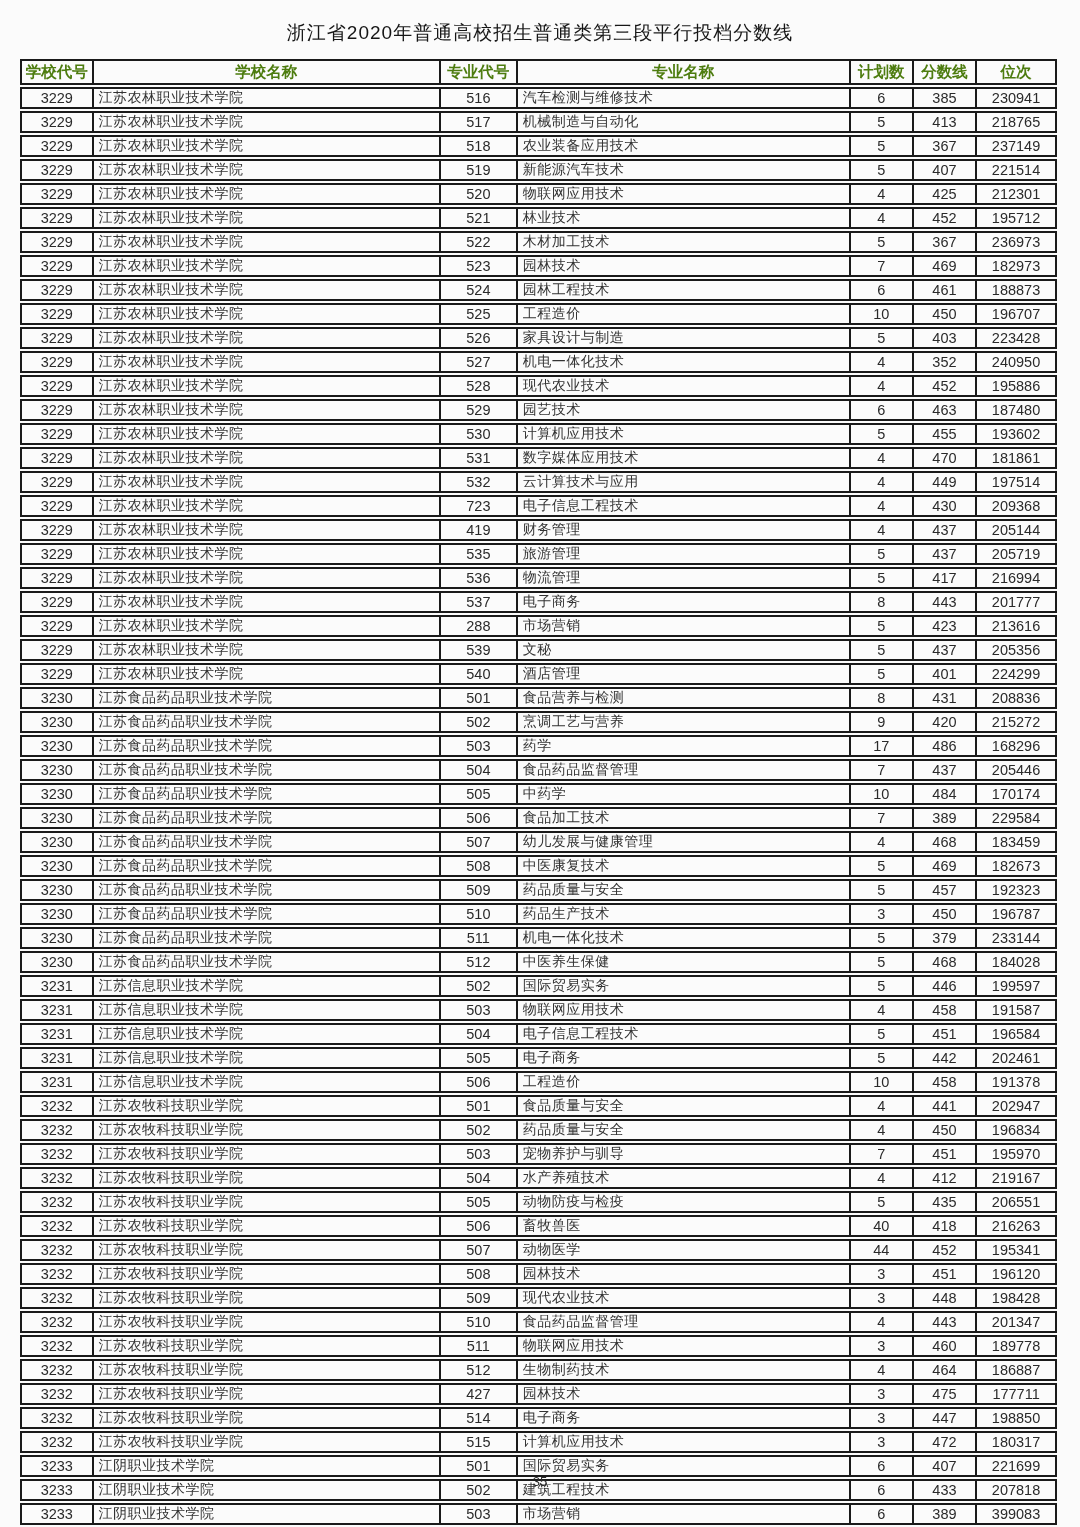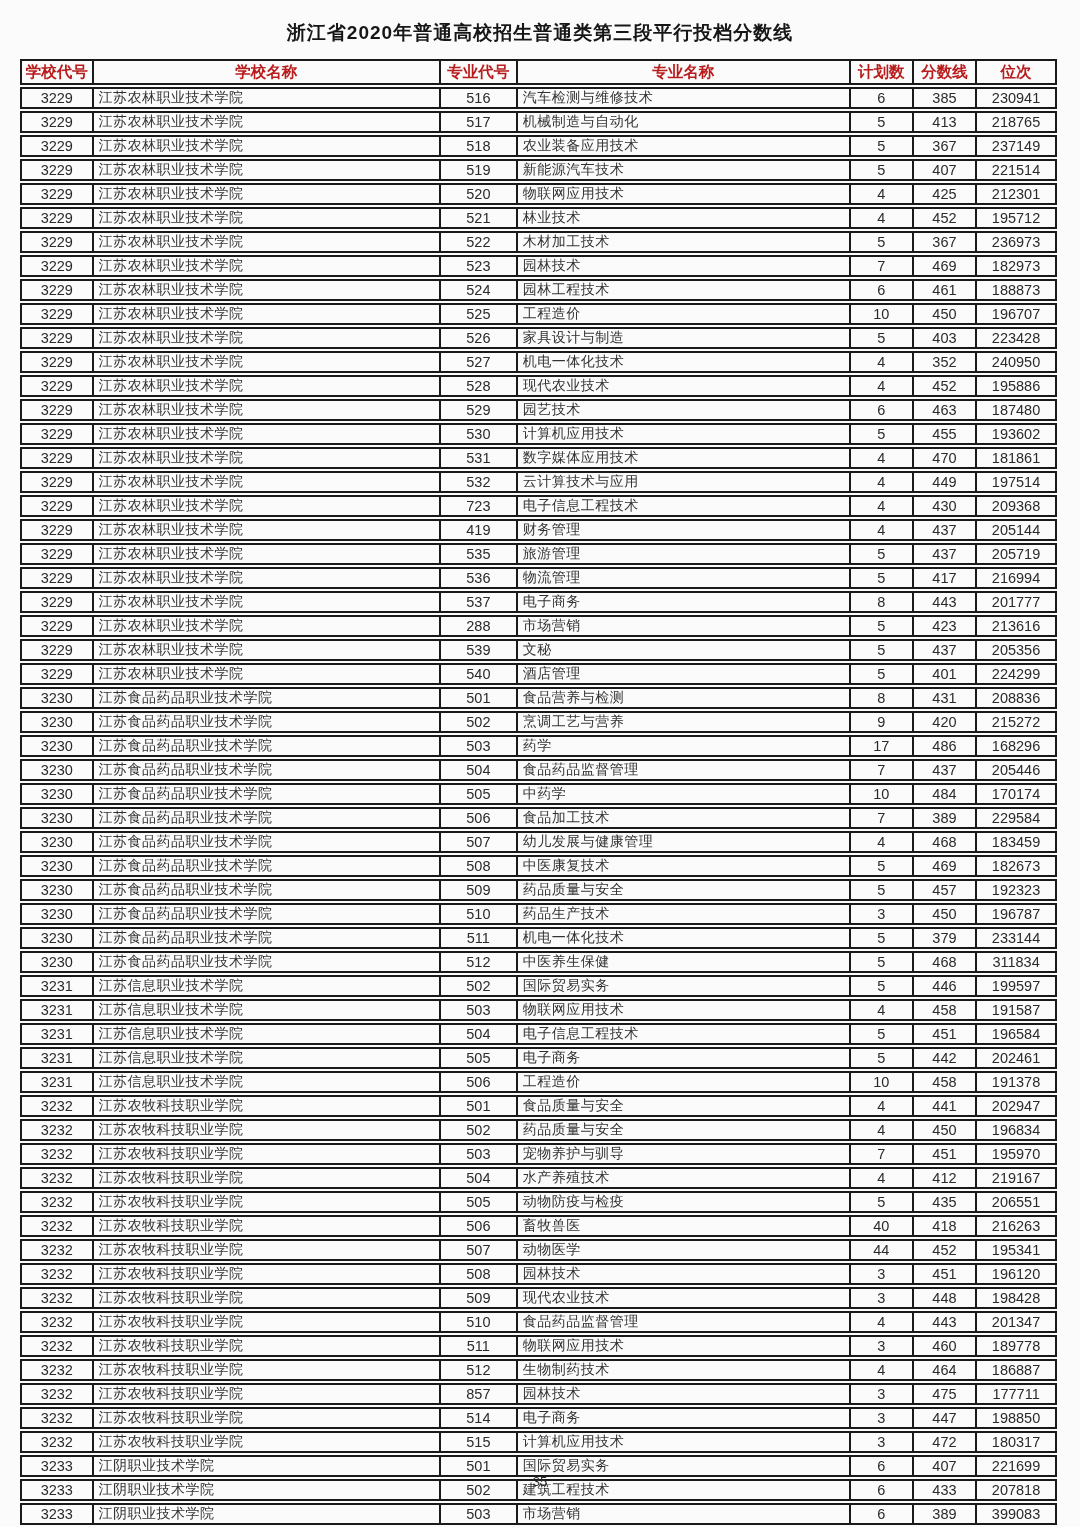--- a/index.html
+++ b/index.html
@@ -14,21 +14,21 @@
     height: 1527px;
     overflow: hidden;
   }
   .doc-title {
     position: absolute;
     top: 20px;
     left: 0;
     width: 100%;
     text-align: center;
     font-size: 19px;
-    font-weight: bold;
+    font-weight: normal;
     letter-spacing: 1px;
     color: #161616;
   }
   table.scores {
     position: absolute;
     left: 20px;
     top: 57px;
     width: 1037px;
     table-layout: fixed;
     border-collapse: separate;
@@ -42,21 +42,21 @@
     white-space: nowrap;
     padding: 0 2px;
   }
   th:first-child, td:first-child { border-left-width: 2px; }
   th:last-child, td:last-child { border-right-width: 2px; }
   th {
     height: 26px;
     font-size: 15.5px;
     font-weight: bold;
     text-align: center;
-    color: #b91c1c;
+    color: #4d7c0f;
   }
   td {
     height: 20px;
     font-size: 14.5px;
     text-align: center;
     color: #2a2a2a;
   }
   td.c-left {
     text-align: left;
     padding-left: 5px;
@@ -425,21 +425,21 @@
         <td>379</td>
         <td>233144</td>
       </tr>
       <tr>
         <td>3230</td>
         <td class="c-left">江苏食品药品职业技术学院</td>
         <td>512</td>
         <td class="c-left">中医养生保健</td>
         <td>5</td>
         <td>468</td>
-        <td>311834</td>
+        <td>184028</td>
       </tr>
       <tr>
         <td>3231</td>
         <td class="c-left">江苏信息职业技术学院</td>
         <td>502</td>
         <td class="c-left">国际贸易实务</td>
         <td>5</td>
         <td>446</td>
         <td>199597</td>
       </tr>
@@ -583,21 +583,21 @@
         <td class="c-left">江苏农牧科技职业学院</td>
         <td>512</td>
         <td class="c-left">生物制药技术</td>
         <td>4</td>
         <td>464</td>
         <td>186887</td>
       </tr>
       <tr>
         <td>3232</td>
         <td class="c-left">江苏农牧科技职业学院</td>
-        <td>857</td>
+        <td>427</td>
         <td class="c-left">园林技术</td>
         <td>3</td>
         <td>475</td>
         <td>177711</td>
       </tr>
       <tr>
         <td>3232</td>
         <td class="c-left">江苏农牧科技职业学院</td>
         <td>514</td>
         <td class="c-left">电子商务</td>

